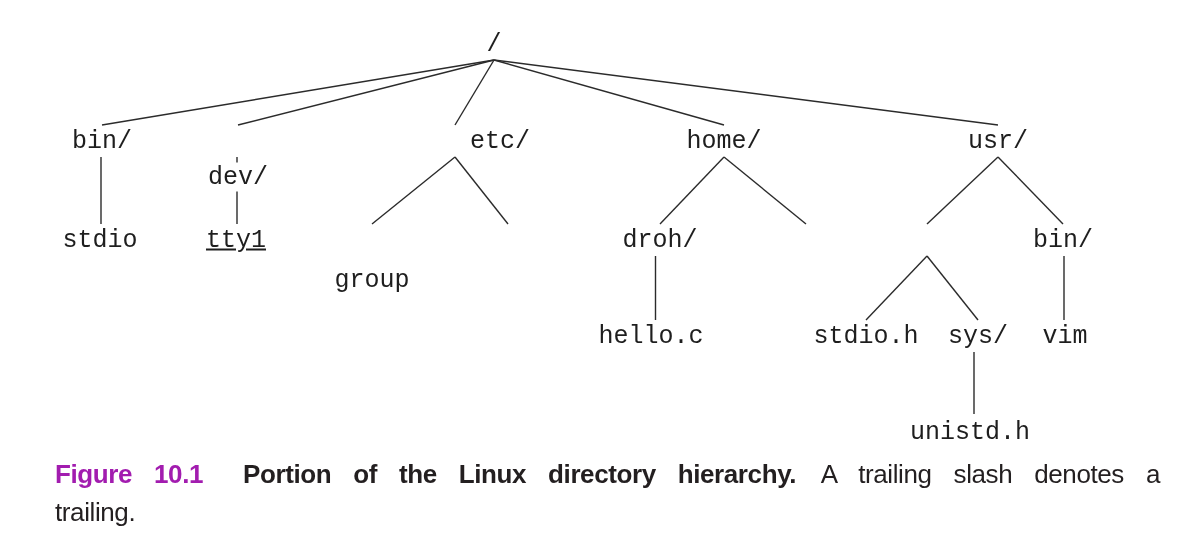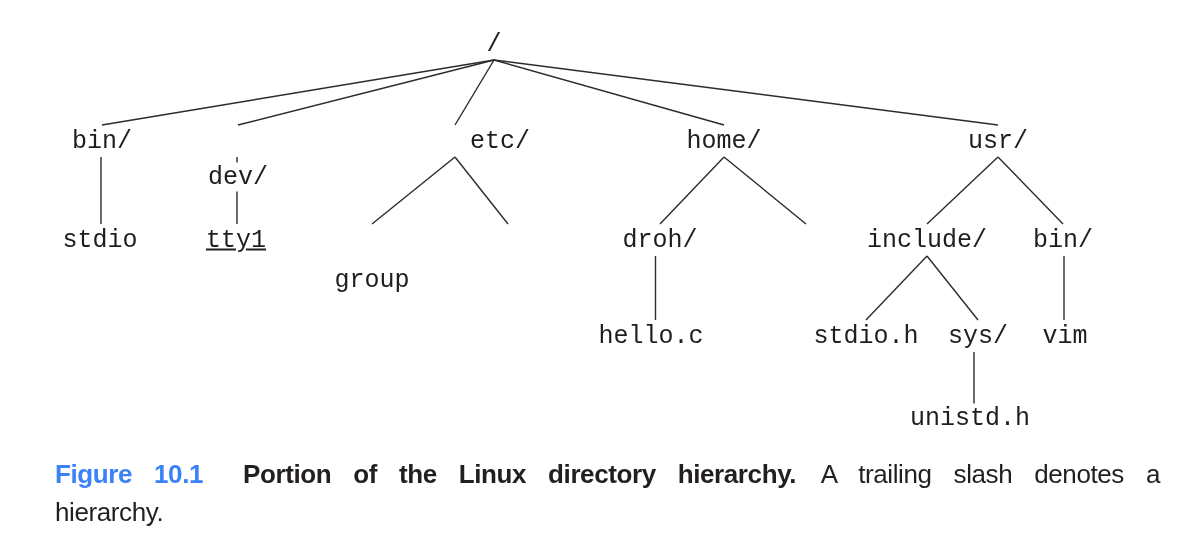--- a/index.html
+++ b/index.html
@@ -89,31 +89,30 @@
       <div class="node" style="left: 494px; top: 44px;">/</div>
       <div class="node" style="left: 102px; top: 141px;">bin/</div>
       <div class="node" style="left: 238px; top: 141px; margin-top: 36px;">dev/</div>
       <div class="node" style="left: 455px; top: 141px; margin-left: 45px;">etc/</div>
       <div class="node" style="left: 724px; top: 141px;">home/</div>
       <div class="node" style="left: 998px; top: 141px;">usr/</div>
       <div class="node" style="left: 100px; top: 240px;">stdio</div>
       <div class="node" style="left: 236px; top: 240px; text-decoration: underline;">tty1</div>
       <div class="node" style="left: 372px; top: 240px; margin-top: 40px;">group</div>
       <div class="node" style="left: 660px; top: 240px;">droh/</div>
-      <div class="node" style="left: 927px; top: 240px;">include/</div>
       <div class="node" style="left: 1063px; top: 240px;">bin/</div>
       <div class="node" style="left: 651px; top: 336px;">hello.c</div>
       <div class="node" style="left: 866px; top: 336px;">stdio.h</div>
       <div class="node" style="left: 978px; top: 336px;">sys/</div>
       <div class="node" style="left: 1065px; top: 336px;">vim</div>
-      <div class="node" style="left: 970px; top: 418px; text-align: right;">unistd.h</div>
+      <div class="node" style="left: 970px; top: 432px; text-align: right;">unistd.h</div>
     </div>
 
   <div class="caption">
     <p class="cap-line1">
-      <span class="fig-label" style="color: #3b82f6;">Figure 10.1</span>
+      <span class="fig-label" style="color: #a21caf;">Figure 10.1</span>
       <span class="cap-title">Portion of the Linux directory hierarchy.</span>
       <span class="cap-desc">A trailing slash denotes a</span>
     </p>
-    <p class="cap-line2">hierarchy.</p>
+    <p class="cap-line2">trailing.</p>
   </div>
 
 </div>
 
 </body></html>

